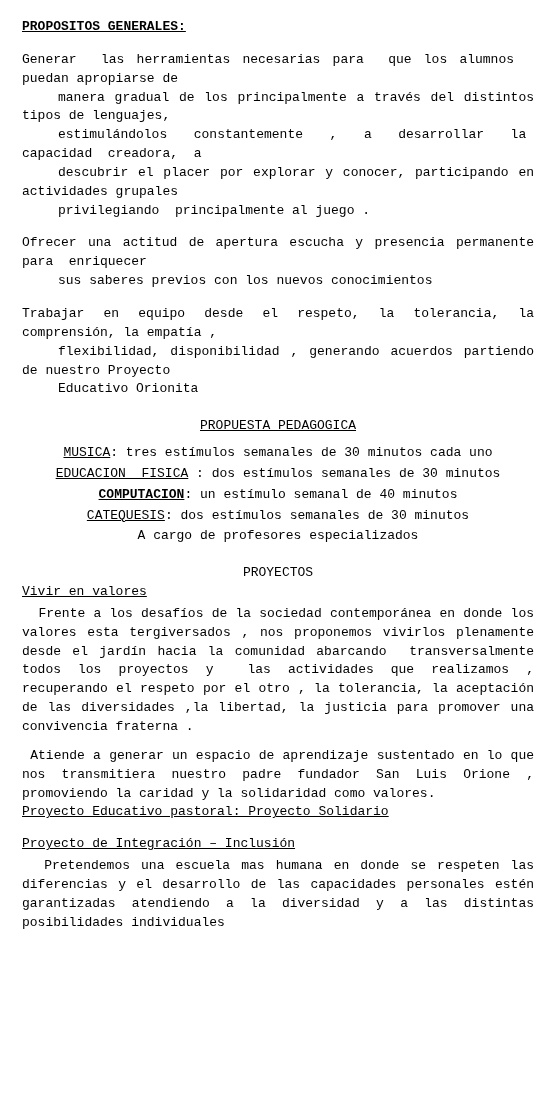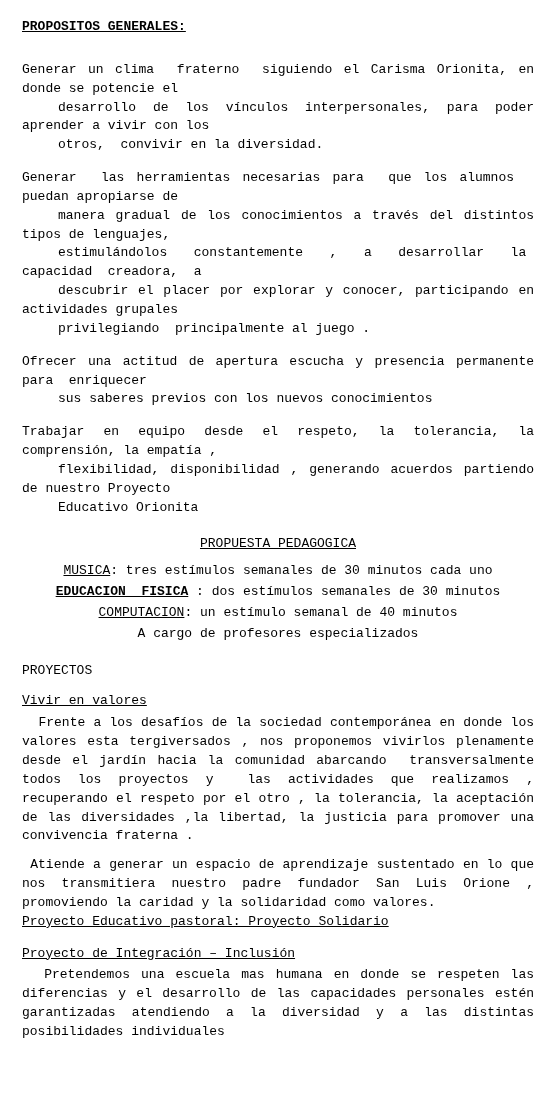--- a/index.html
+++ b/index.html
@@ -60,29 +60,24 @@
     }
   </style>
 </head>
 <body>
 
 <div>
 
   <div class="section-gap">
     <span class="section-title">PROPOSITOS GENERALES:</span>
 
-    <div class="body-text" style="margin-top:10px;">
-      Generar un clima&nbsp; fraterno&nbsp; siguiendo el Carisma Orionita, en donde se potencie el<br>
-      <span class="indented">desarrollo de los vínculos interpersonales, para poder aprender a vivir con los</span><br>
-      <span class="indented">otros,&nbsp; convivir en la diversidad.</span>
-    </div>
 
     <div class="body-text">
       Generar&nbsp; las herramientas necesarias para&nbsp; que los alumnos&nbsp;&nbsp; puedan apropiarse de<br>
-      <span class="indented">manera gradual de los conocimientos a través del distintos tipos de lenguajes,</span><br>
+      <span class="indented">manera gradual de los principalmente a través del distintos tipos de lenguajes,</span><br>
       <span class="indented">estimulándolos&nbsp; constantemente&nbsp; ,&nbsp; a&nbsp; desarrollar&nbsp; la&nbsp; capacidad&nbsp; creadora,&nbsp; a</span><br>
       <span class="indented">descubrir el placer por explorar y conocer, participando en actividades grupales</span><br>
       <span class="indented">privilegiando&nbsp; principalmente al juego .</span>
     </div>
 
     <div class="body-text" style="margin-top:10px;">
       Ofrecer una actitud de apertura escucha y presencia permanente para&nbsp; enriquecer<br>
       <span class="indented">sus saberes previos con los nuevos conocimientos</span>
     </div>
 
@@ -96,30 +91,33 @@
 
   <div class="section-gap" style="margin-top:16px;text-align:center;">
     <div style="margin-bottom:8px;">
       <span class="underline-title">PROPUESTA PEDAGOGICA</span>
     </div>
 
     <div style="margin-bottom:2px;">
       <span style="text-decoration:underline;">MUSICA</span><span>: tres estímulos semanales de 30 minutos cada uno</span>
     </div>
     <div style="margin-bottom:2px;">
-      <span style="text-decoration:underline;font-weight:bold;">EDUCACION&nbsp; FISICA</span><span> : dos estímulos semanales de 30 minutos</span>
+      <span style="text-decoration:underline;">EDUCACION&nbsp; FISICA</span><span> : dos estímulos semanales de 30 minutos</span>
     </div>
     <div style="margin-bottom:2px;">
-      <span style="text-decoration:underline;">COMPUTACION</span><span>: un estímulo semanal de 40 minutos</span>
+      <span style="text-decoration:underline;font-weight:bold;">COMPUTACION</span><span>: un estímulo semanal de 40 minutos</span>
+    </div>
+    <div style="margin-bottom:2px;">
+      <span style="text-decoration:underline;">CATEQUESIS</span><span>: dos estímulos semanales de 30 minutos</span>
     </div>
     <div style="margin-bottom:2px;">A cargo de profesores especializados</div>
   </div>
 
   <div style="margin-top:16px;">
-    <div class="projects-header" style="font-weight:normal; margin-bottom:12px;">PROYECTOS</div>
+    <div class="projects-header" style="font-weight:normal; margin-bottom:0;text-align:center;">PROYECTOS</div>
 
     <div class="project-block">
       <div>
         <span class="project-name">Vivir en valores</span>
       </div>
       <div style="text-align:justify;">
         &nbsp;&nbsp;Frente a los desafíos de la sociedad contemporánea en donde los valores esta tergiversados , nos proponemos vivirlos plenamente desde el jardín hacia la comunidad abarcando&nbsp; transversalmente todos los proyectos y&nbsp; las actividades que realizamos , recuperando el respeto por el otro , la tolerancia, la aceptación de las diversidades ,la libertad, la justicia para promover una convivencia fraterna .
       </div>
     </div>
 

